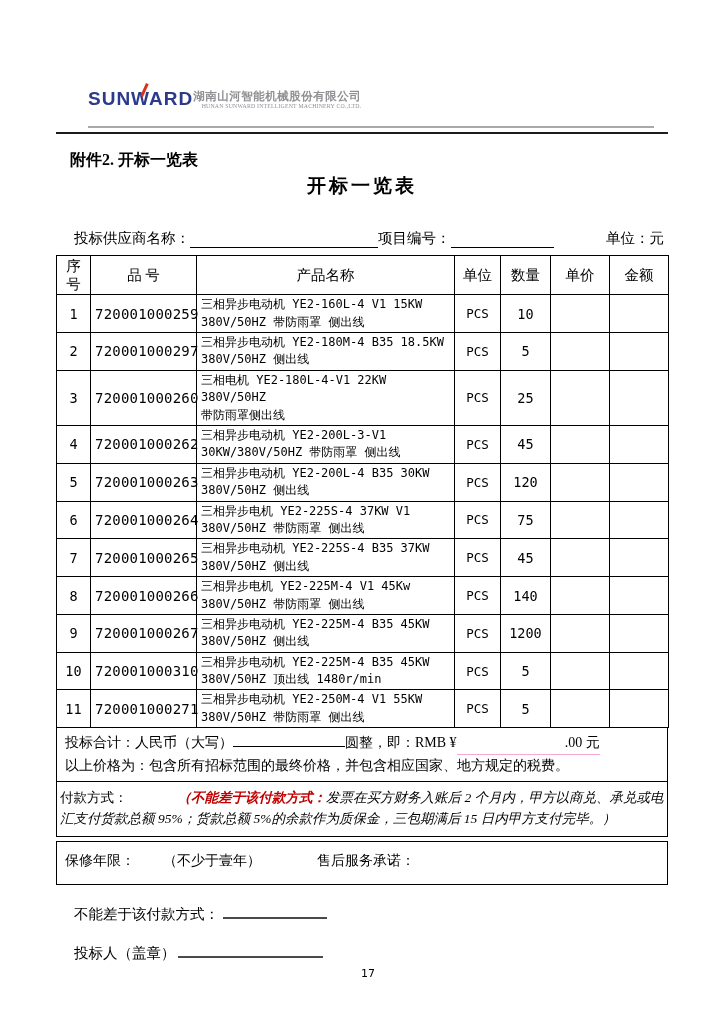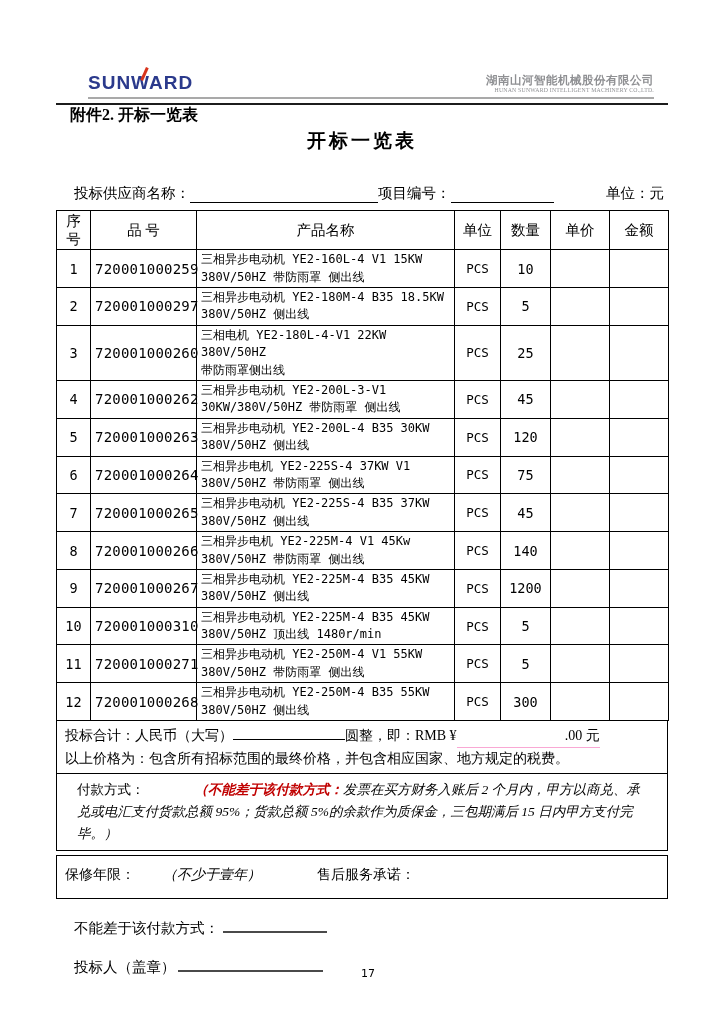--- a/index.html
+++ b/index.html
@@ -1,31 +1,31 @@
 <!DOCTYPE html>
 <html><head>
 <meta charset="utf-8">
 <style>
   * { box-sizing: border-box; margin: 0; padding: 0; }
   html,body { width: 724px; height: 1024px; background:#fff; }
   body { font-family: "Liberation Serif", serif; color:#000; position: relative; font-size:14px; }
   .page { position:absolute; inset:0; padding: 0 56px; }
 
   
-  .header { padding-top: 72px; display:flex; justify-content:space-between; align-items:flex-end; margin: 0 14px; }
+  .header { padding-top: 72px; display:flex; align-items:flex-end; margin: 16px 14px; }
   .logo { position:relative; font-family:"Liberation Sans", sans-serif; font-weight:bold; font-size:19px; letter-spacing:1px; color:#2b3a8c; padding-left:18px; }
   .w-slash { position:absolute; left:73px; top:-5px; width:3px; height:14px; background:#d8341c; transform: rotate(24deg); }
   .company { text-align:right; color:#8f9093; line-height:1.15; }
   .company .cn { font-size:11.5px; font-weight:bold; letter-spacing:0.5px; }
   .company .en { font-size:5.8px; letter-spacing:0.2px; }
   .rule-gray { border-top:2px solid #a9a9a9; margin: 3px 14px 0 32px; }
   .rule-dark { border-top:2.5px solid #1c1c1c; margin: 4px 0 0 0; }
 
   
-  .attach-heading { font-size:16px; font-weight:bold; padding-left:14px; }
+  .attach-heading { margin-top:16px; font-size:16px; font-weight:bold; padding-left:14px; }
   .main-title { text-align:center; font-size:19px; font-weight:bold; letter-spacing:3px; margin-top:2px; }
 
   
   .info-line { margin-top:30px; padding-left:18px; display:flex; align-items:flex-end; white-space:nowrap; font-size:14.5px;justify-content:center; }
   .blank { display:inline-block; border-bottom:1px solid #000; height:16px; }
   .blank.supplier { width:188px; }
   .blank.project { width:103px; margin-right:10px; }
   .info-unit { margin-left:auto; padding-right:4px; }
 
   
@@ -39,25 +39,25 @@
   .c-unit{ text-align:center; font-size:12.5px; font-family:"DejaVu Sans Mono", monospace; }
   .c-qty { text-align:center; font-size:13.5px; font-family:"DejaVu Sans Mono", monospace; }
 
   
   .boxed { border:1px solid #000; border-top:none; padding:4px 8px; font-size:14px; line-height:1.55; }
   .totals-line1 { white-space:nowrap; }
   .ublank { display:inline-block; border-bottom:1px solid #000; height:15px; vertical-align:baseline; }
   .ublank.amt-cap { width:112px; }
   .underlined-tail { border-bottom:1px solid #f9a8d4; display:inline-block; }
   .underlined-tail .gap { display:inline-block; width:108px; }
-  .pay-box { border:1px solid #000; border-top:none; padding:5px 20px 6px; font-size:13.5px; line-height:1.6; }
+  .pay-box { border:1px solid #000; border-top:none; padding:5px 3px 6px; font-size:13.5px; line-height:1.6; }
   .pay-terms-red { color:#c00000; font-style:italic; font-weight:bold; padding-left:50px; }
   .pay-terms { font-style:italic; }
   .warranty-box { border:1px solid #000; margin-top:4px; padding:10px 8px 14px; font-size:14px; }
-  .warranty-note { font-style:italic; padding-left:28px;margin-top:19px; }
+  .warranty-note { padding-left:28px;margin-top:19px; }
   .service-label { padding-left:56px; }
 
   
   .sig-line { padding-left:18px; margin-top:20px; font-size:14.5px; }
   .sig-blank { display:inline-block; border-bottom:2px solid #4a4a4a; height:14px; }
   .sig-blank.rep { width:104px; margin-left:4px; }
   .sig-blank.bidder { width:145px; margin-left:2px; }
 
   .page-number { position:absolute; bottom:44px; left:12px; right:0; text-align:center; font-size:11px; font-family:"DejaVu Sans", sans-serif; }
 </style>
@@ -216,30 +216,20 @@
       <tr>
         <td class="c-no">11</td>
         <td class="c-part">720001000271</td>
         <td class="c-name">三相异步电动机 YE2-250M-4 V1 55KW
 380V/50HZ 带防雨罩 侧出线</td>
         <td class="c-unit">PCS</td>
         <td class="c-qty">5</td>
         <td></td>
         <td></td>
       </tr>
-      <tr>
-        <td class="c-no">12</td>
-        <td class="c-part">720001000268</td>
-        <td class="c-name">三相异步电动机 YE2-250M-4 B35 55KW
-380V/50HZ 侧出线</td>
-        <td class="c-unit">PCS</td>
-        <td class="c-qty">300</td>
-        <td></td>
-        <td></td>
-      </tr>
     </tbody>
   </table>
 
   <div class="boxed">
     <div class="totals-line1">
       <span>投标合计：人民币（大写）</span><span class="ublank amt-cap"></span><span>圆整，即：RMB ¥</span><span class="underlined-tail"><span class="gap"></span><span>.00 元</span></span>
     </div>
     <div>以上价格为：包含所有招标范围的最终价格，并包含相应国家、地方规定的税费。</div>
   </div>
 

